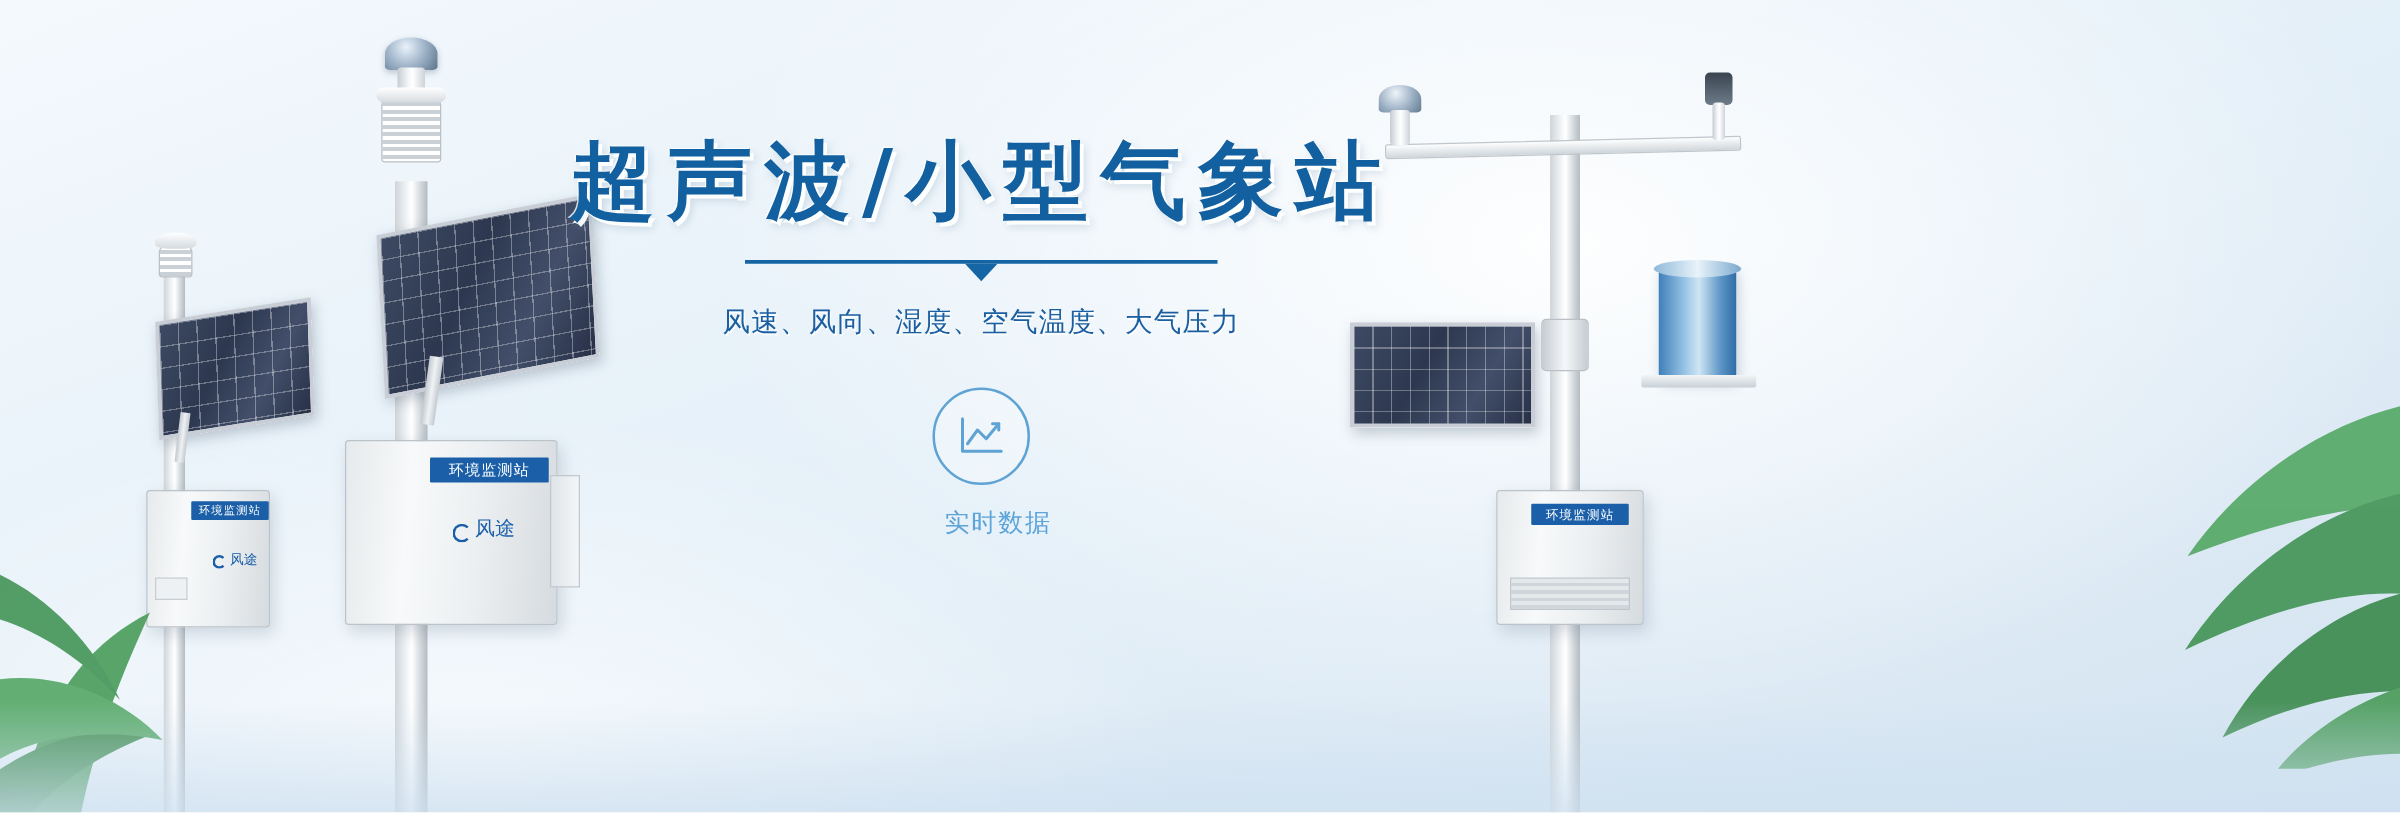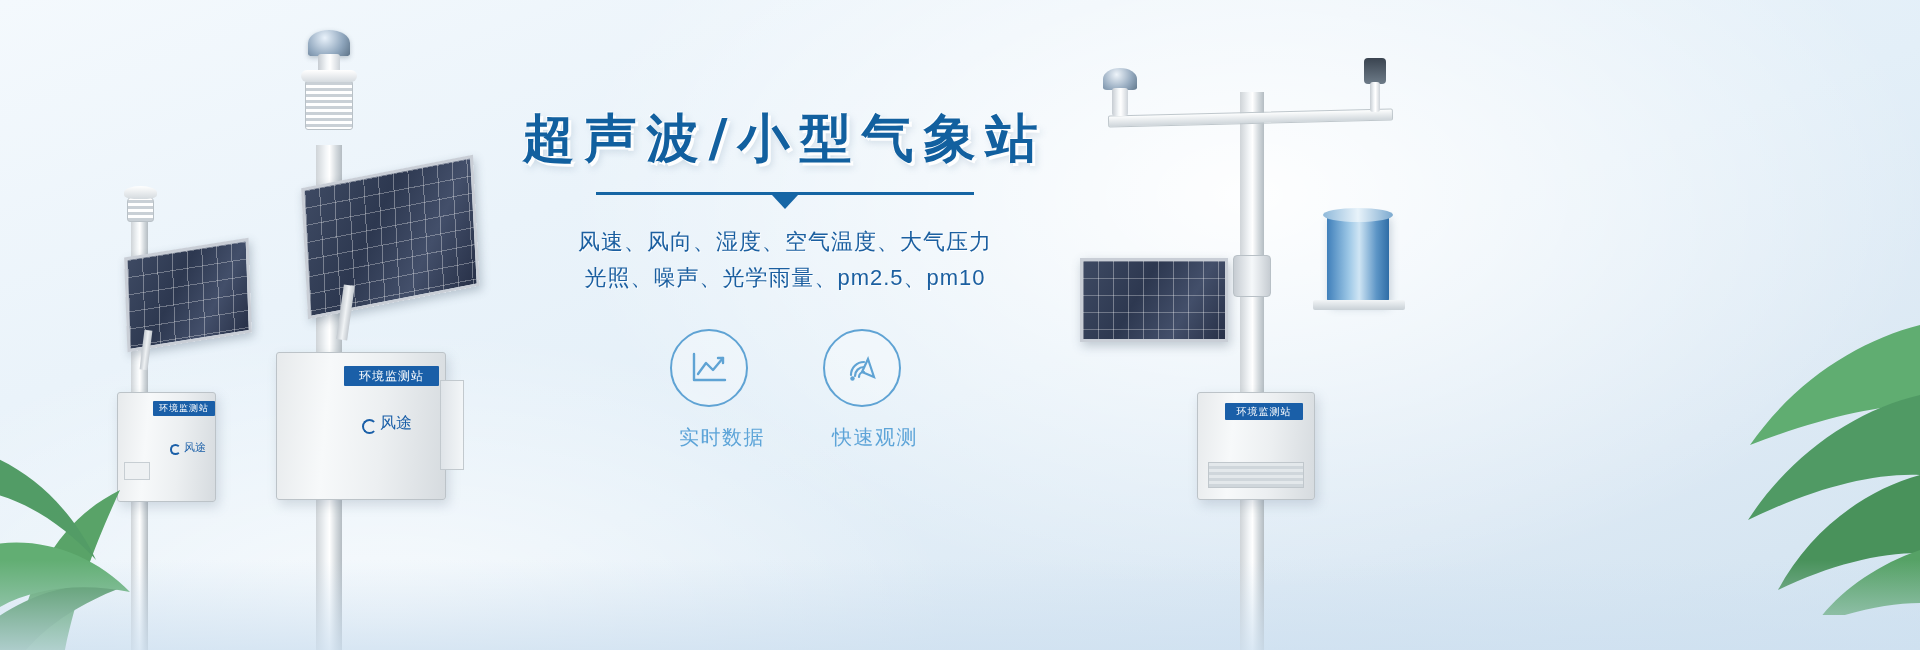--- a/index.html
+++ b/index.html
@@ -23,21 +23,21 @@
     background: radial-gradient(ellipse at 50% 50%, rgba(255,255,255,0.7) 0%, rgba(255,255,255,0) 70%);
     pointer-events: none;
   }
 
   
   .center-block {
     position: absolute; left: 440px; top: 112px; width: 690px; height: 430px;
     text-align: center; z-index: 40;
   }
   .headline {
-    font-size: 52px; font-weight: 700; letter-spacing: 10px;
+    font-size: 68px; font-weight: 700; letter-spacing: 10px;
     color: #12609f; line-height: 1.0; white-space: nowrap;
     text-shadow: 3px 3px 0 rgba(255,255,255,0.95), -1px -1px 0 rgba(255,255,255,0.8),
                  4px 5px 7px rgba(120,150,175,0.30);
     font-family: "DejaVu Sans", "Liberation Sans", sans-serif;
   }
   .divider-wrap {
     position: relative; width: 378px; margin: 28px auto 0; height: 18px;
   }
   .divider-line {
     position: absolute; left: 0; top: 0; width: 378px; height: 3px; background: #1565a4;
@@ -236,48 +236,35 @@
 
     <div class="headline">超声波/小型气象站</div>
 
     <div class="divider-wrap">
       <div class="divider-line"></div>
       <div class="divider-tri"></div>
     </div>
 
     <div class="sub-lines">
       <div class="sub-line">风速、风向、湿度、空气温度、大气压力</div>
-      <div class="sub-line">光照、噪声、光学雨量、pm2.5、pm10</div>
     </div>
 
     <div class="features">
 
       <div class="feature">
         <div class="circ">
           <svg width="42" height="38" viewBox="0 0 42 38" fill="none" stroke="#5fa3d4" stroke-width="2.4" stroke-linecap="round" stroke-linejoin="round">
             <path d="M6 5 V31 H37"></path>
             <path d="M10 25 L18 14 L25 21 L35 9"></path>
             <path d="M30 9 H35 V14"></path>
           </svg>
         </div>
         <div class="feature-label">实时数据</div>
       </div>
 
-      <div class="feature">
-        <div class="circ">
-          <svg width="40" height="40" viewBox="0 0 40 40" fill="none" stroke="#5fa3d4" stroke-width="2.2" stroke-linecap="round">
-            <path d="M9 27 A13 13 0 0 1 22 14"></path>
-            <path d="M13 28 A9 9 0 0 1 22 19"></path>
-            <path d="M17 29 A5 5 0 0 1 22 24"></path>
-            <circle cx="10.5" cy="30.5" r="2.2" fill="#5fa3d4" stroke="none"></circle>
-            <path d="M26 11 L32 29 L20 24 Z"></path>
-          </svg>
-        </div>
-        <div class="feature-label">快速观测</div>
-      </div>
 
 
 
     </div>
   </div>
 
   <div class="footer-fade"></div>
 </div>
 
 </body></html>

